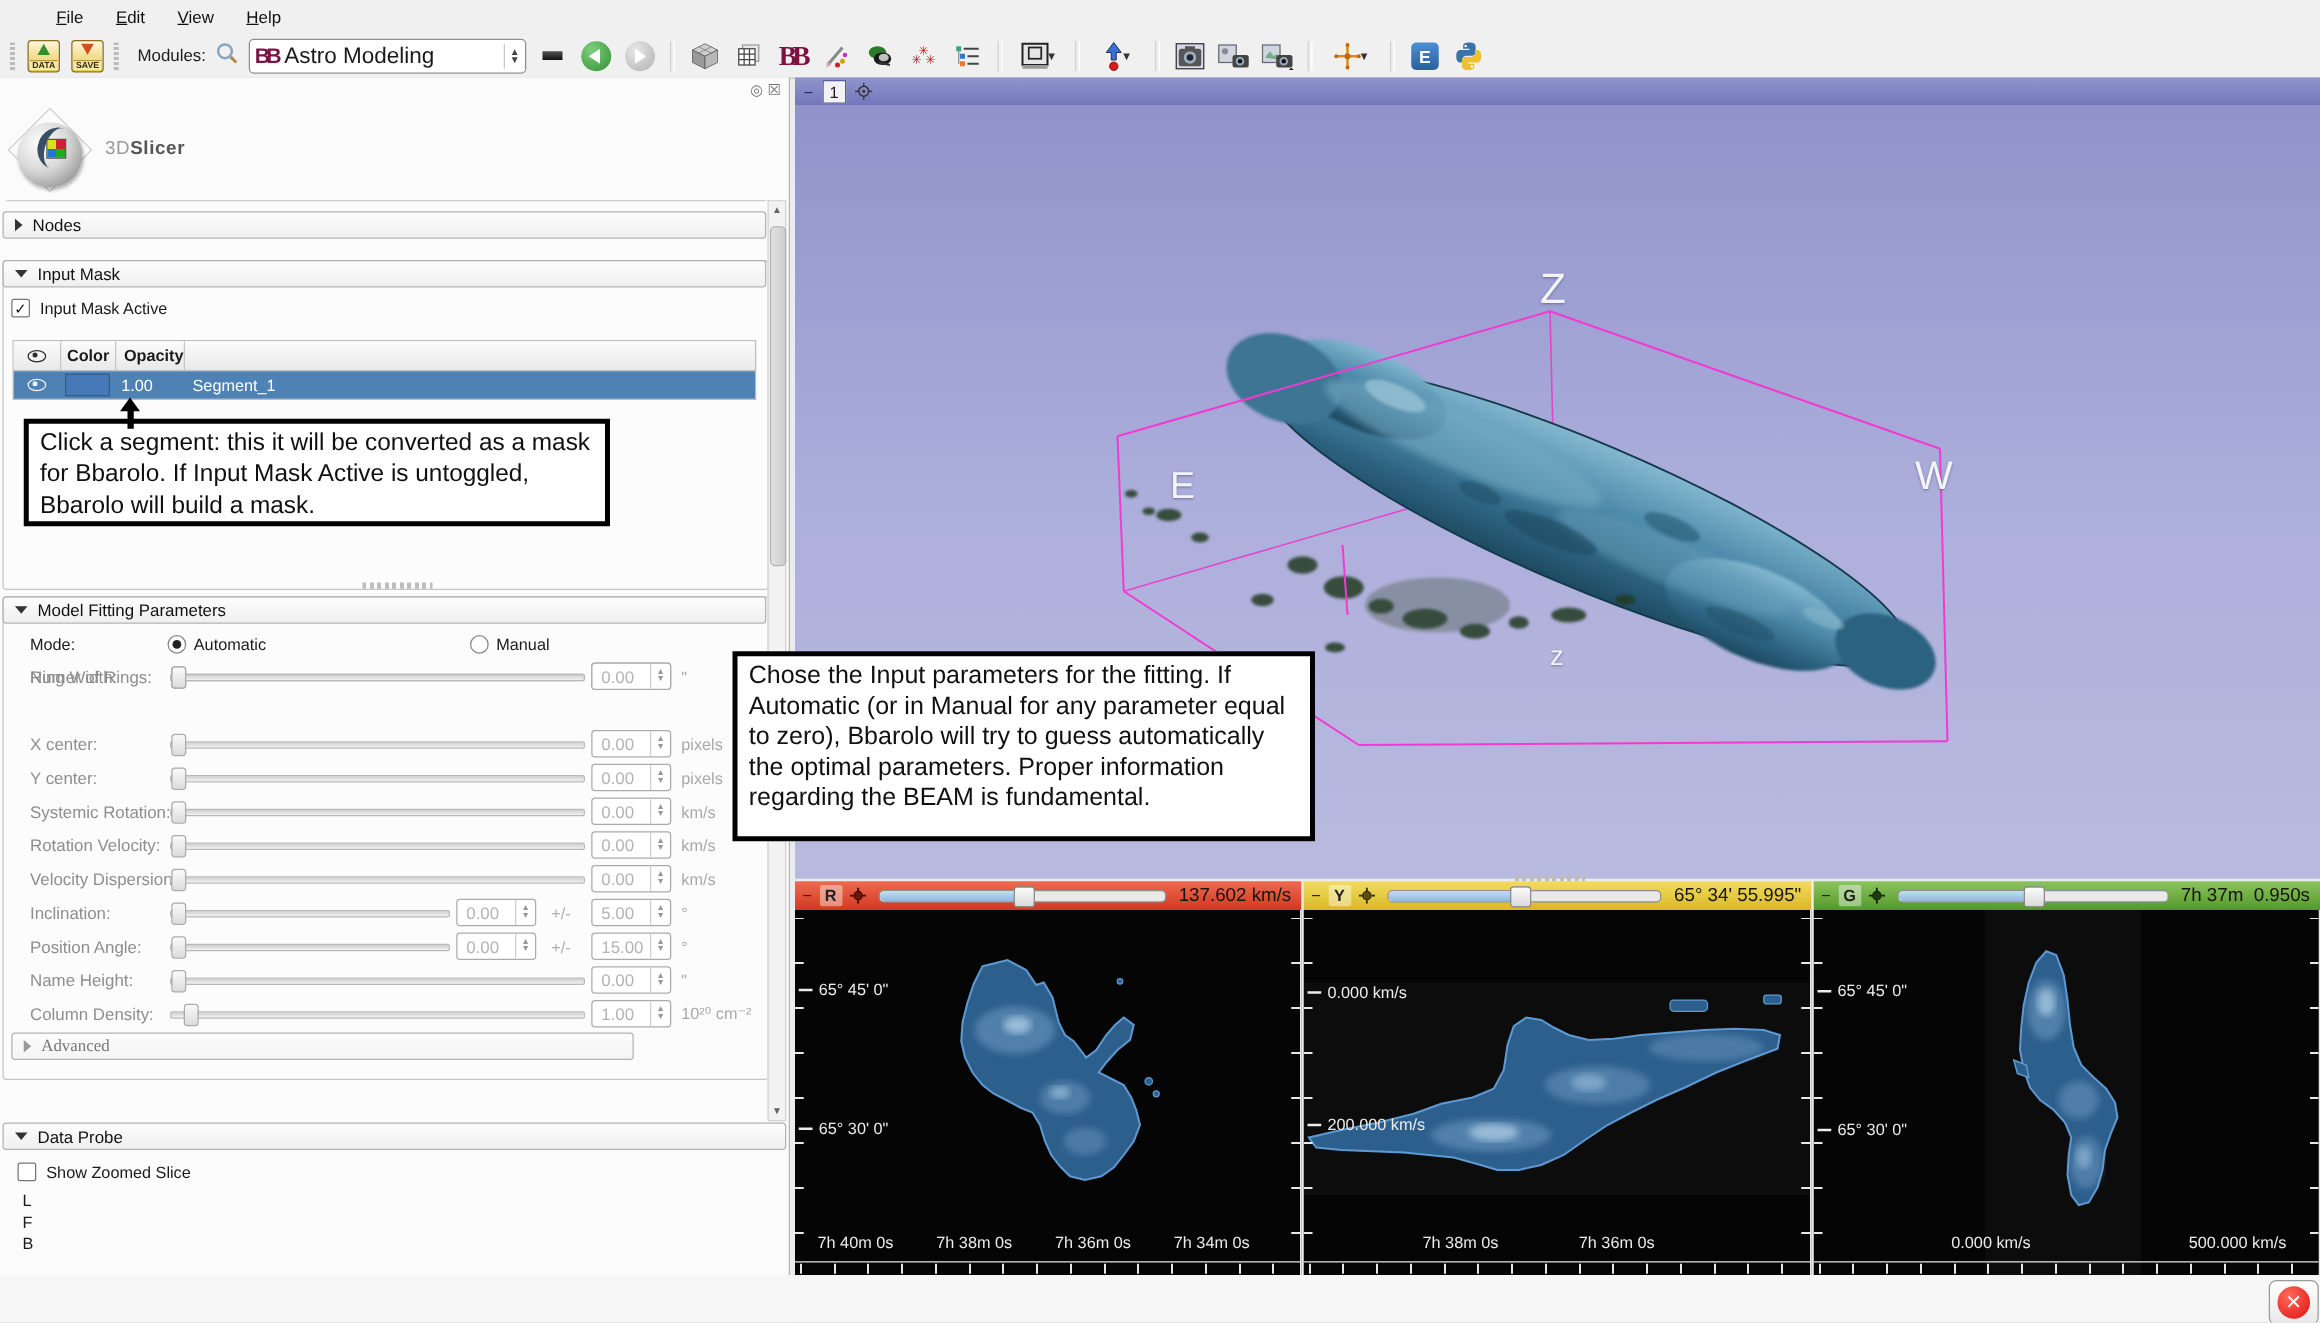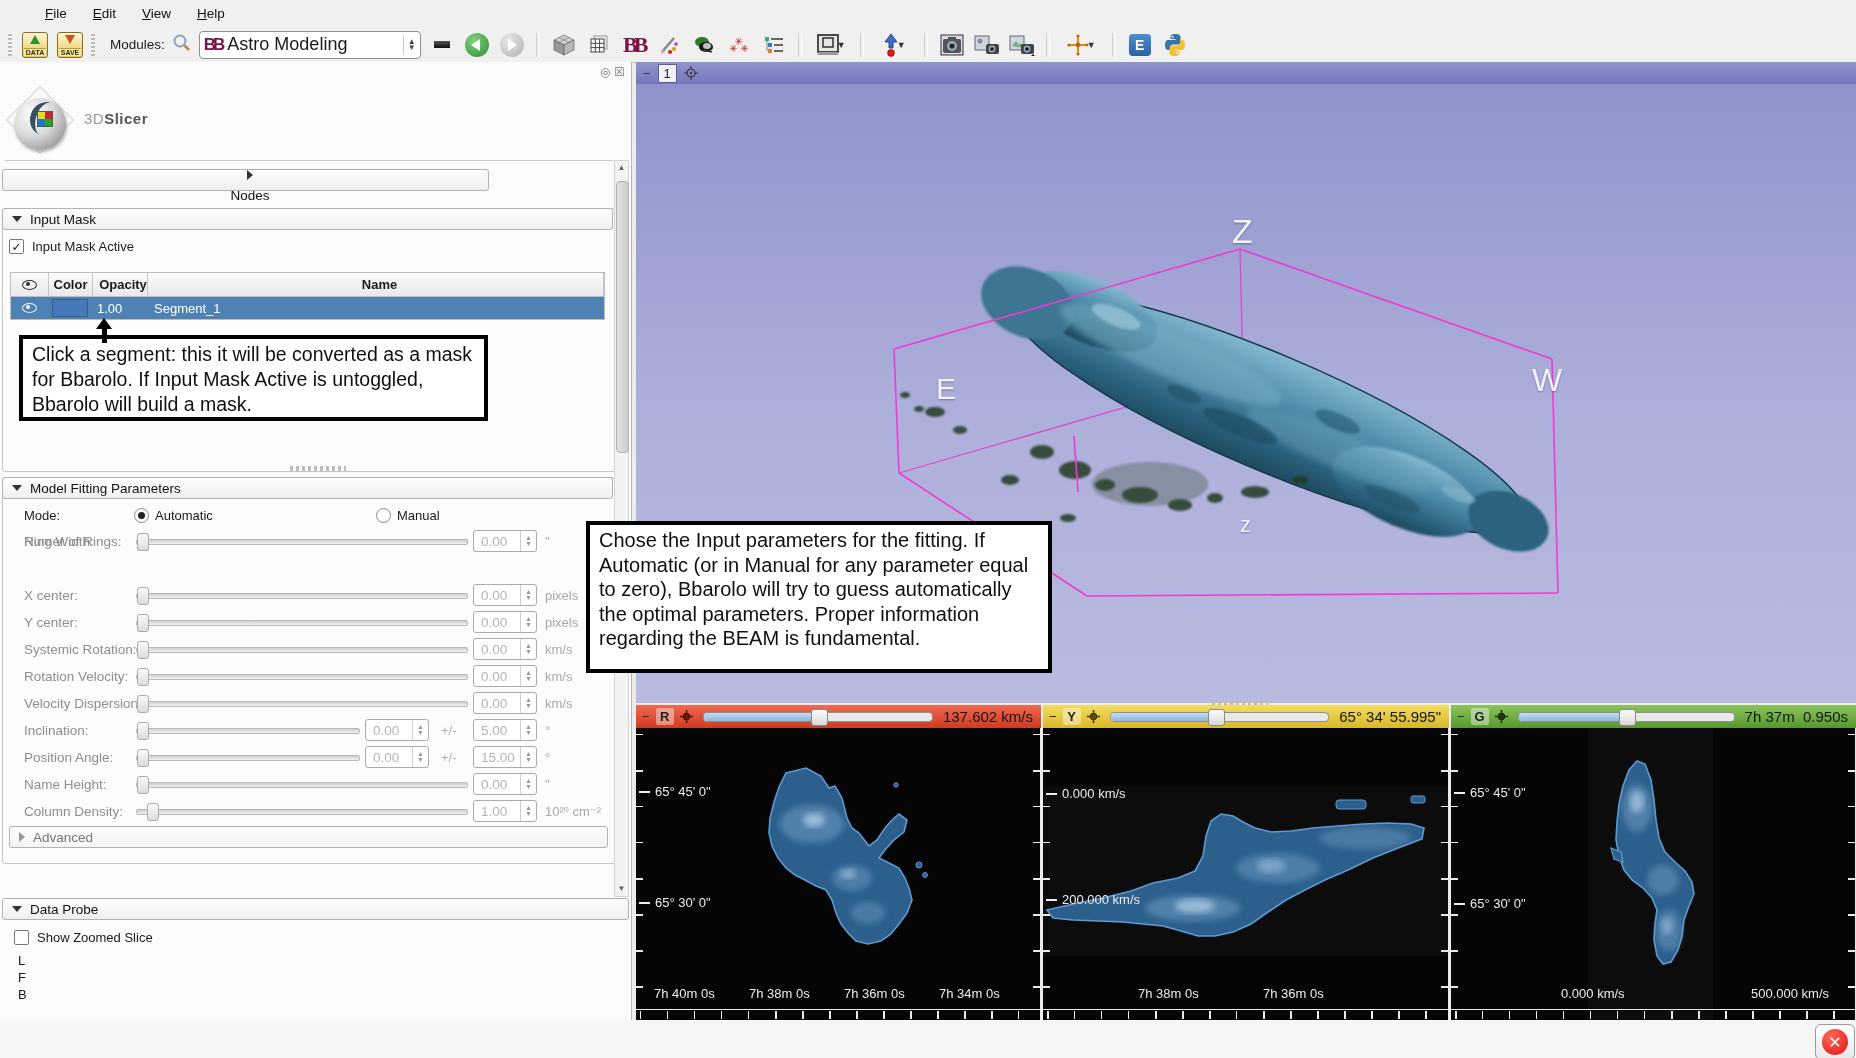--- a/index.html
+++ b/index.html
@@ -355,21 +355,21 @@
       <div class="diamond"></div>
         <div class="sphere"></div>
         <div class="crescent"></div>
         <div class="pix"></div>
     </div>
     <div id="slicer-wordmark">
       <span class="g">3D</span><span class="s">Slicer</span>
     </div>
     <div class="hairline"></div>
 
-    <div class="bar" style="left:2px;top:107px;width:487px;flex-direction:column;">
+    <div class="bar" style="left:2px;top:107px;width:611px;">
       <span class="tri-c"></span>
       <span>Nodes</span>
     </div>
 
     <div class="sect-box" style="left:2px;top:146px;width:611px;height:262px;"></div>
     <div class="bar" style="left:2px;top:146px;width:611px;">
       <span class="tri-e"></span>
       <span>Input Mask</span>
     </div>
     <div class="abs" style="left:9px;top:177px;display:flex;align-items:center;gap:8px;">
@@ -377,21 +377,20 @@
       <span>Input Mask Active</span>
     </div>
 
     <div id="seg-table">
       <div class="thead">
         <div class="col-eye">
             <span class="eye"></span>
           </div>
         <div class="col-color">Color</div>
         <div class="col-op">Opacity</div>
-        <div class="col-name" style="justify-content:center;">Name</div>
       </div>
       <div class="trow">
         <div class="col-eye">
             <span class="eye"></span>
           </div>
         <div class="col-color">
             <span class="swatch" style="background: rgb(69, 121, 184);"></span>
           </div>
         <div class="col-op">1.00</div>
         <div class="col-name">Segment_1</div>
@@ -584,21 +583,21 @@
       <div class="spin" style="left:473px;width:64px;">
           <span class="val">1.00</span>
           <span class="arrows">
             <span>▲</span>
             <span>▼</span>
           </span>
         </div>
       <span class="punit" style="left:545px;">10²⁰ cm⁻²</span>
     </div>
 
-    <div class="bar" style="left:9px;top:764px;width:599px;background:linear-gradient(#fcfcfc,#f4f4f4);">
+    <div class="bar" style="left:9px;top:764px;width:498px;background:linear-gradient(#fcfcfc,#f4f4f4);font-family:Liberation Serif, serif;">
       <span class="tri-c" style="border-left-color:#999;"></span>
       <span style="color:#777;">Advanced</span>
     </div>
 
 
     <div id="mod-scroll">
       <span class="sb-arrow" style="top:0;">▲</span>
       <div class="thumb"></div>
       <span class="sb-arrow" style="bottom:0;">▼</span>
     </div>

